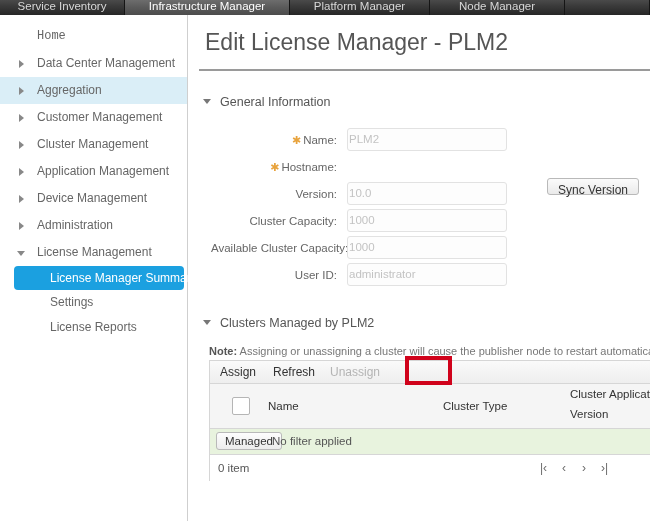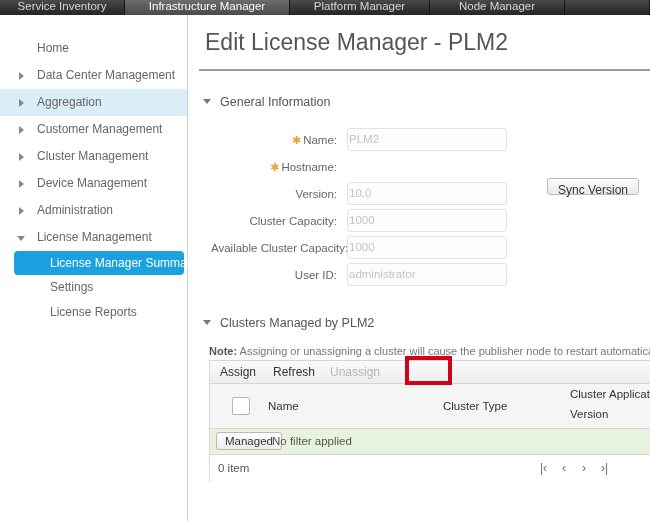--- a/index.html
+++ b/index.html
@@ -233,38 +233,42 @@
   </div>
   <div class="tab" style="left:430px;width:135px;">
     <span class="tlabel">Node Manager</span>
   </div>
   <div class="tab" style="left:565px;width:85px;">
     <span class="tlabel"></span>
   </div>
 </div>
 
 <div id="sidebar">
-  <div class="nav-item" style="margin-top:20px;">
+  <div class="nav-item" style="margin-top:8px;font-family:Liberation Mono, monospace;">
     <span>Home</span>
   </div>
   <div class="nav-item">
     <span class="arrow right"></span>
     <span>Data Center Management</span>
   </div>
   <div class="nav-item sel">
     <span class="arrow right"></span>
     <span>Aggregation</span>
   </div>
   <div class="nav-item">
     <span class="arrow right"></span>
     <span>Customer Management</span>
   </div>
   <div class="nav-item">
     <span class="arrow right"></span>
     <span>Cluster Management</span>
+  </div>
+  <div class="nav-item">
+    <span class="arrow right"></span>
+    <span>Application Management</span>
   </div>
   <div class="nav-item">
     <span class="arrow right"></span>
     <span>Device Management</span>
   </div>
   <div class="nav-item">
     <span class="arrow right"></span>
     <span>Administration</span>
   </div>
   <div class="nav-item">

